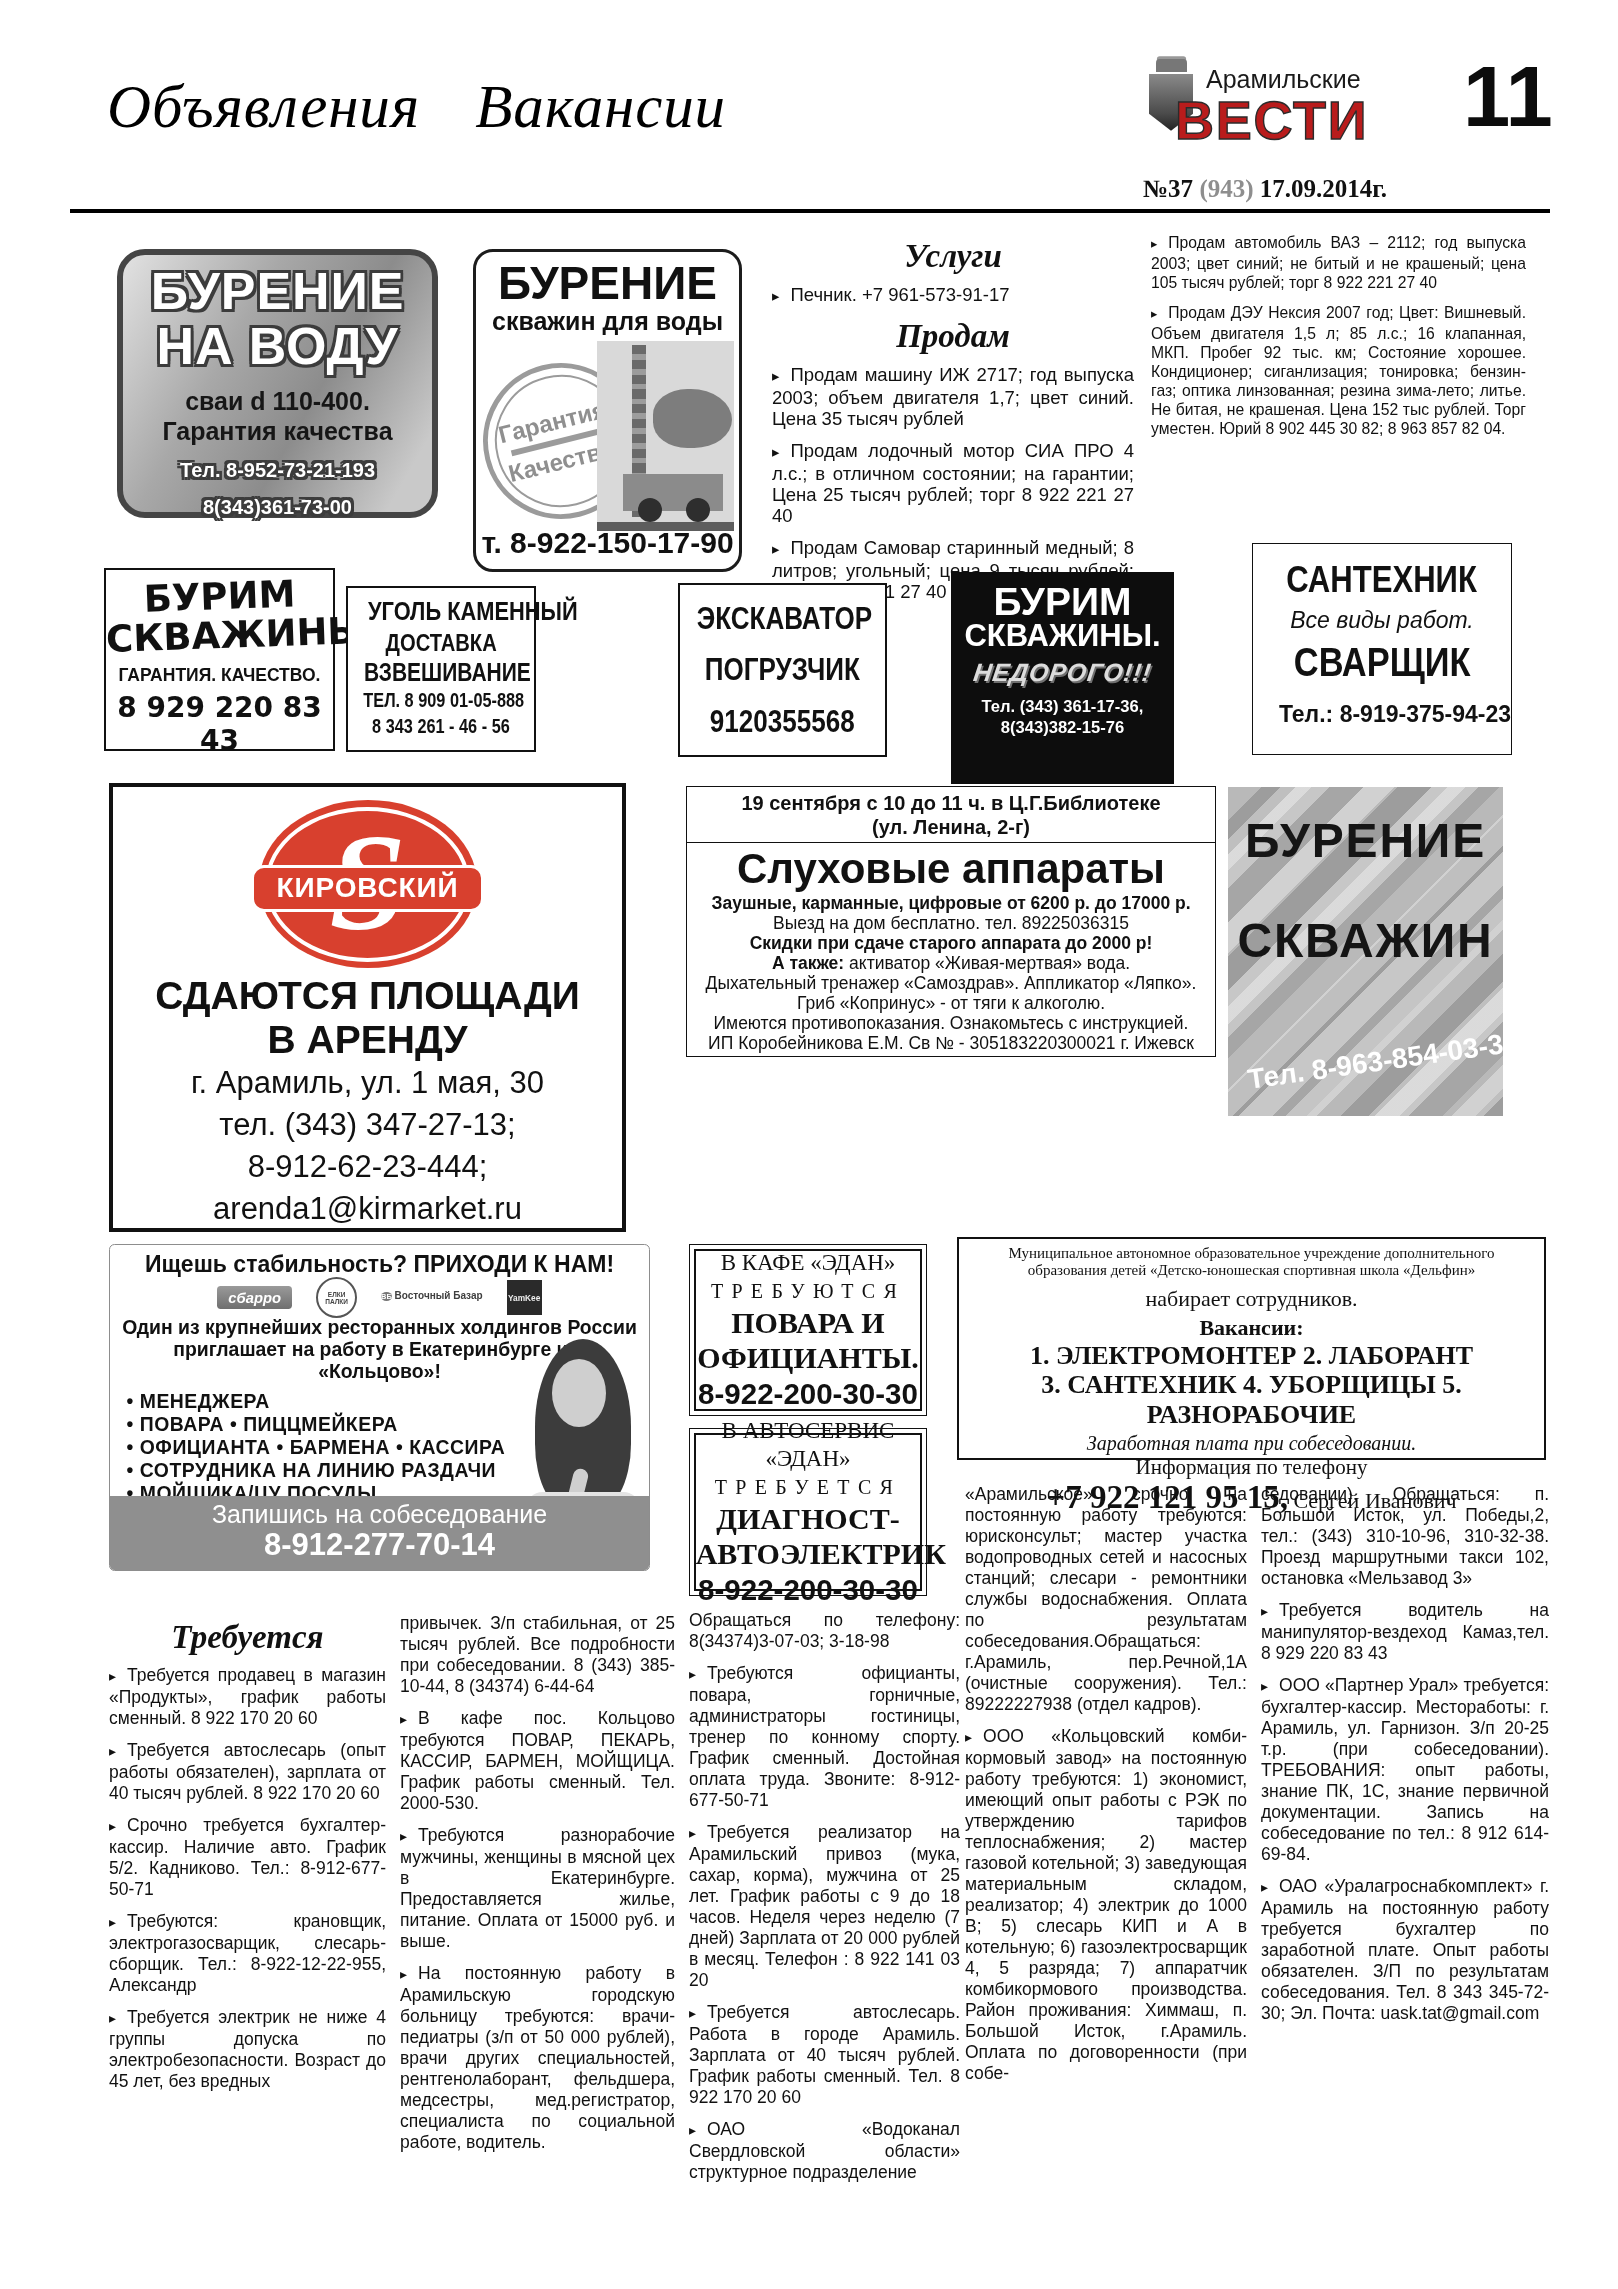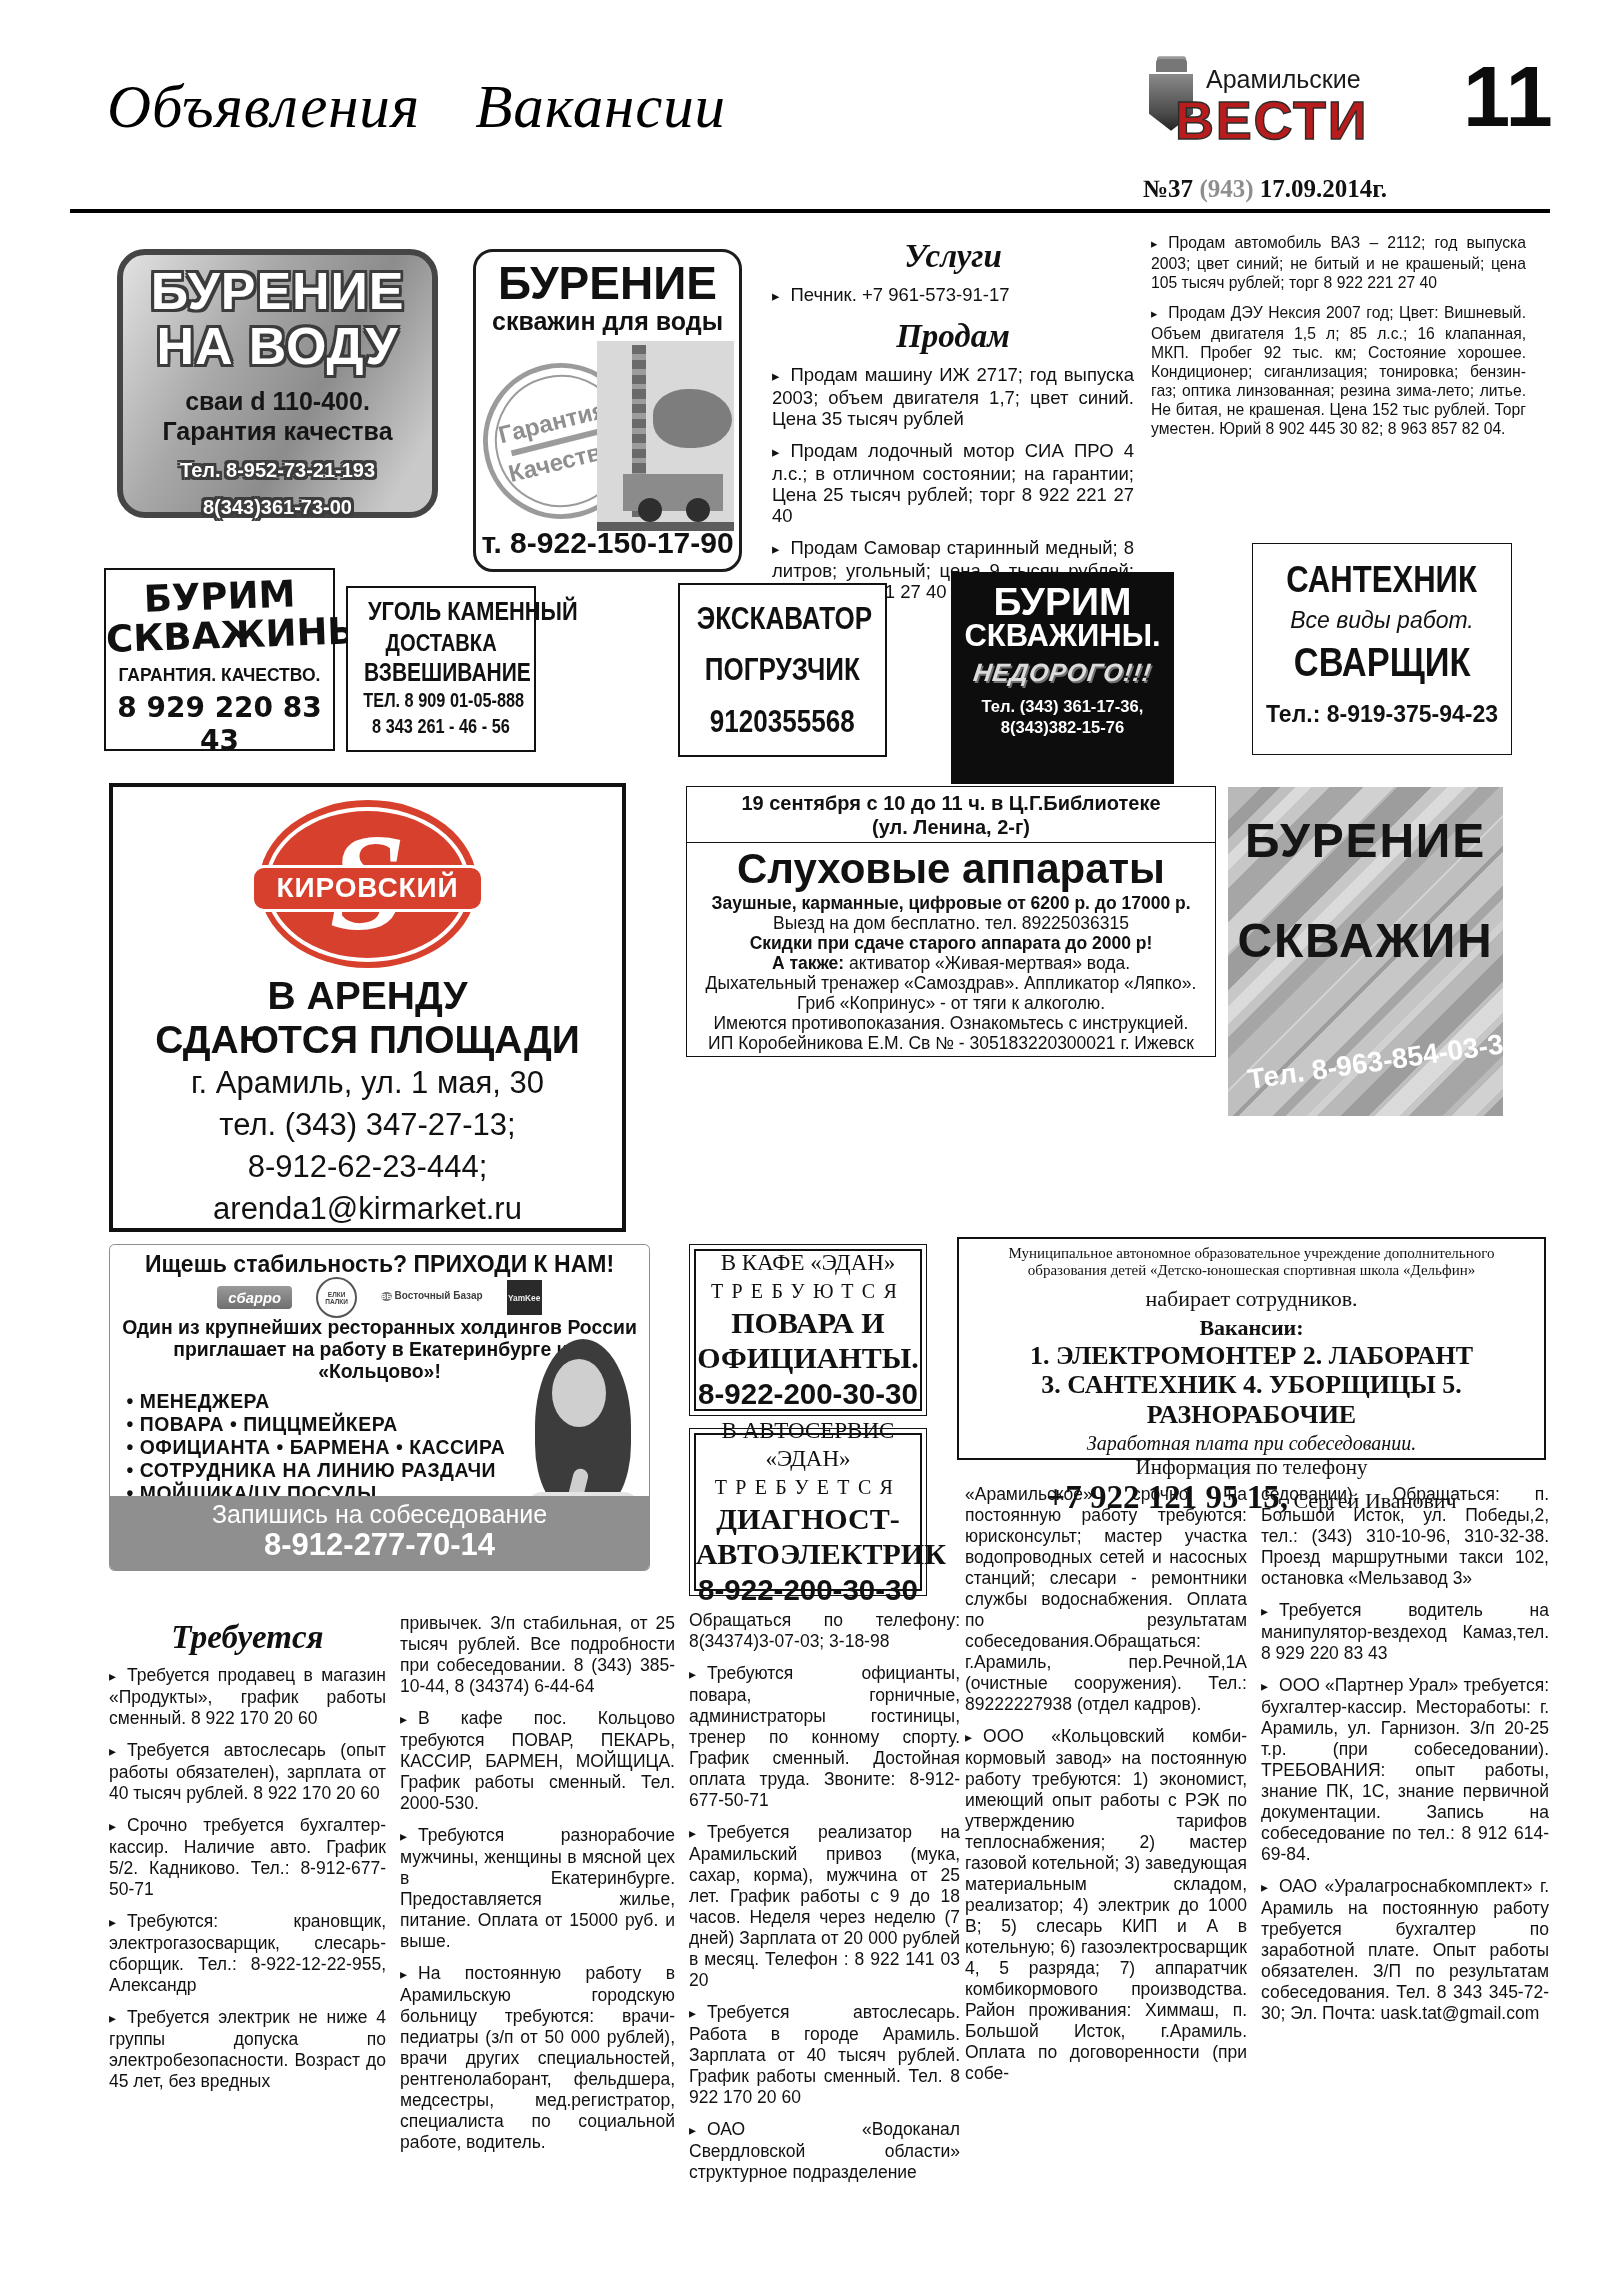--- a/index.html
+++ b/index.html
@@ -86,21 +86,21 @@
             text-align:center;color:#fff;padding-top:9.2px;}
   .ad-black .l1{font-size:39px;font-weight:800;line-height:41px;}
   .ad-black .l2{font-size:31px;font-weight:bold;line-height:28px;}
   .ad-black .ned{font-size:25px;font-weight:800;font-style:italic;color:#dcdcdc;margin:7.4px 0 9.2px;
                  text-shadow:1.8px 1.8px 0 #6f6f6f;letter-spacing:0.9px;transform:skewX(-8deg);}
   .ad-black .p{font-size:16.6px;font-weight:bold;line-height:21px;}
   .ad-sant{left:1252px;top:543px;width:260px;height:212px;border-width:1.8px;text-align:center;padding-top:15px;}
   .ad-sant .l1{font-size:37px;font-weight:800;}
   .ad-sant .l2{font-size:23px;font-style:italic;margin:5.5px 0;}
   .ad-sant .l3{font-size:41px;font-weight:800;}
-  .ad-sant .p{font-size:23px;font-weight:bold;margin-top:14.8px;}
+  .ad-sant .p{font-size:23px;font-weight:bold;margin-top:14.8px;text-align:right;}
 
   
   .ad-kir{left:109px;top:783px;width:517px;height:449px;border-width:4.6px;text-align:center;}
   .kir-logo{position:relative;width:218px;height:168px;margin:13px auto 5.5px;}
   .kir-oval{position:absolute;inset:0;background:#d8402e;border-radius:50%;}
   .kir-oval:before{content:"";position:absolute;inset:6.5px;border:4.6px solid #fff;border-radius:50%;}
   .kir-s{position:absolute;left:0;right:0;top:1.8px;font-family:"Liberation Serif",serif;font-style:italic;
          font-weight:bold;font-size:138px;line-height:162px;color:#fff;}
   .kir-band{position:absolute;left:-7.4px;right:-7.4px;top:65px;height:41px;background:#d8402e;
             border:3.7px solid #fff;border-radius:13px;color:#fff;font-weight:800;font-size:28px;
@@ -286,22 +286,22 @@
     <div class="l3"><span class="cond">СВАРЩИК</span></div>
     <div class="p">Тел.: 8-919-375-94-23</div>
   </div>
 
   <div class="box ad-kir">
     <div class="kir-logo">
       <div class="kir-oval"></div>
       <div class="kir-s">S</div>
       <div class="kir-band">КИРОВСКИЙ</div>
     </div>
+    <div class="l-big">СДАЮТСЯ ПЛОЩАДИ</div>
     <div class="l-big">В АРЕНДУ</div>
-    <div class="l-big">СДАЮТСЯ ПЛОЩАДИ</div>
     <div class="l">г. Арамиль, ул. 1 мая, 30</div>
     <div class="l">тел. (343) 347-27-13;</div>
     <div class="l">8-912-62-23-444;</div>
     <div class="l">arenda1@kirmarket.ru</div>
   </div>
 
   <div class="box ad-sluh">
     <div class="sluh-head">
       <div>19 сентября с 10 до 11 ч. в Ц.Г.Библиотеке</div>
       <div>(ул. Ленина, 2-г)</div>

